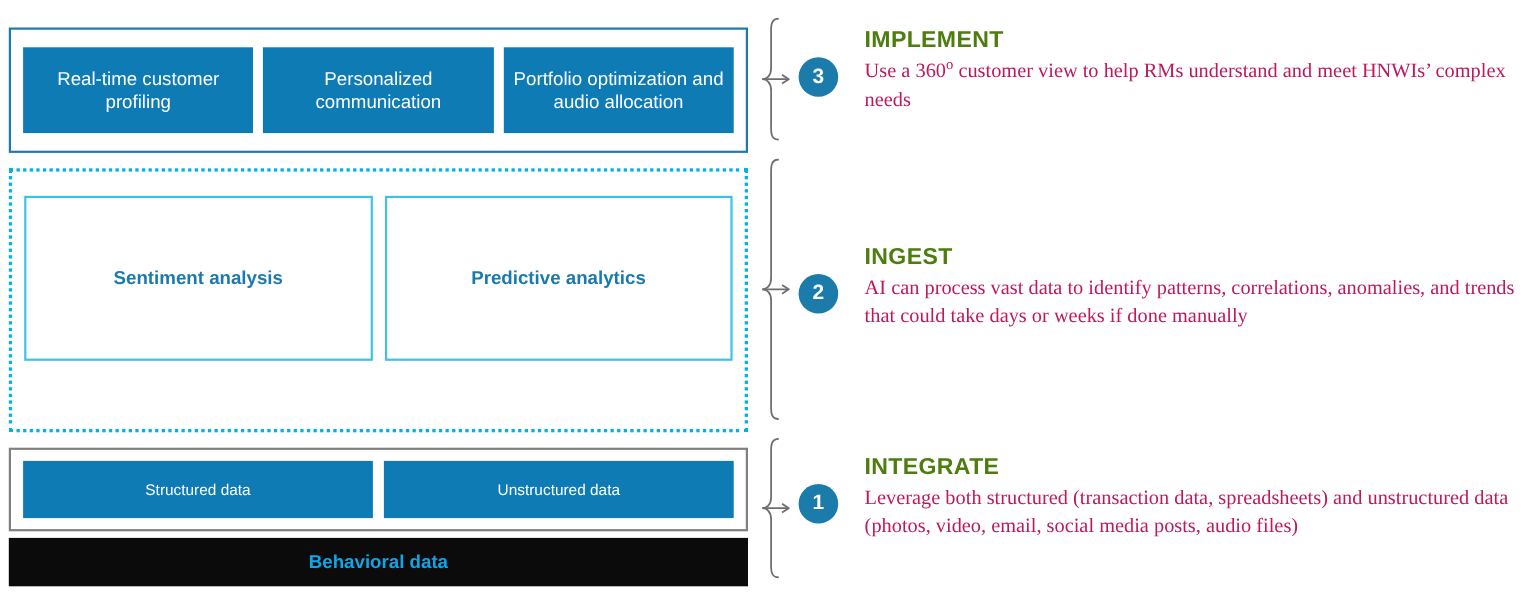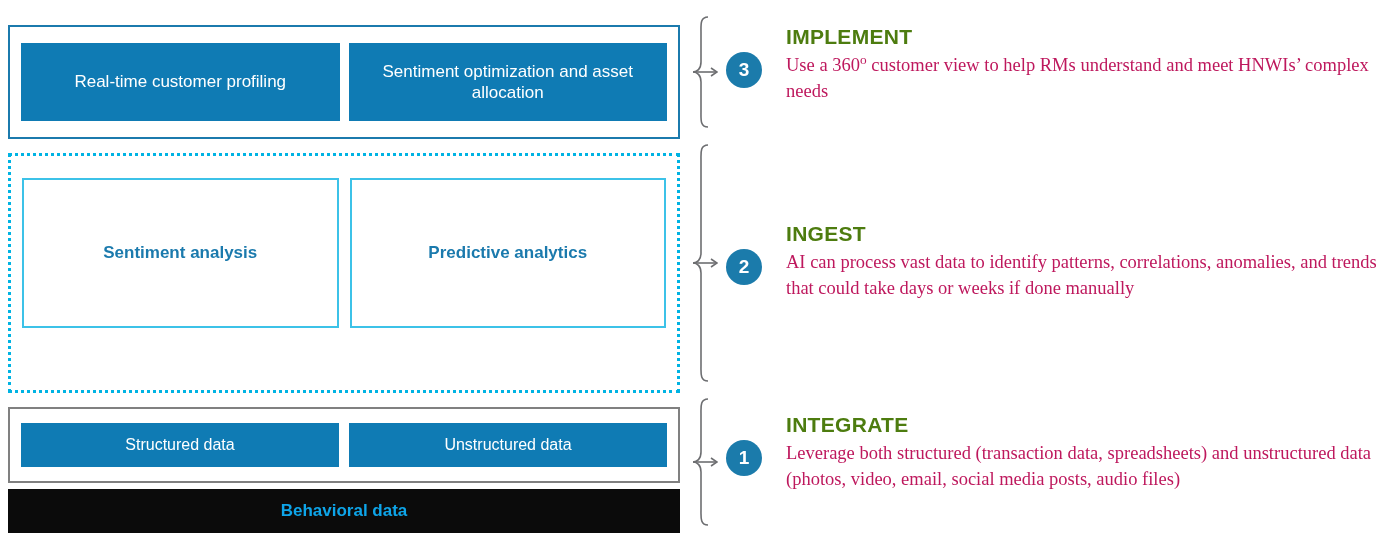--- a/index.html
+++ b/index.html
@@ -106,24 +106,24 @@
     border: 2px solid #808080;
     background: #ffffff;
     box-sizing: border-box;
     display: flex;
     align-items: center;
     padding: 0 11px;
     gap: 10px;
   }
   #structured-box .cell {
     flex: 1 1 0;
-    height: 44px;
+    height: 52px;
     background: #0f7bb4;
     color: #ffffff;
-    font-size: 16px;
+    font-size: 14px;
     display: flex;
     align-items: center;
     justify-content: center;
     text-align: center;
   }
   #behavioral-bar {
     margin-top: 6px;
     height: 44px;
     background: #0b0b0b;
     color: #0ea5e9;
@@ -197,21 +197,22 @@
     line-height: 0;
   }
 </style>
 </head>
 <body>
 
 <div id="diagram">
 
   <div class="tier" id="tier-implement">
     <div class="cell">Real-time customer profiling</div>
-    <div class="cell">Sentiment optimization and asset allocation</div>
+    <div class="cell">Personalized communication</div>
+    <div class="cell">Portfolio optimization and audio allocation</div>
   </div>
 
   <div class="tier" id="tier-ingest">
     <div id="analytics-row">
       <div class="cell">Sentiment analysis</div>
       <div class="cell">Predictive analytics</div>
     </div>
   </div>
 
   <div class="tier" id="tier-integrate">

